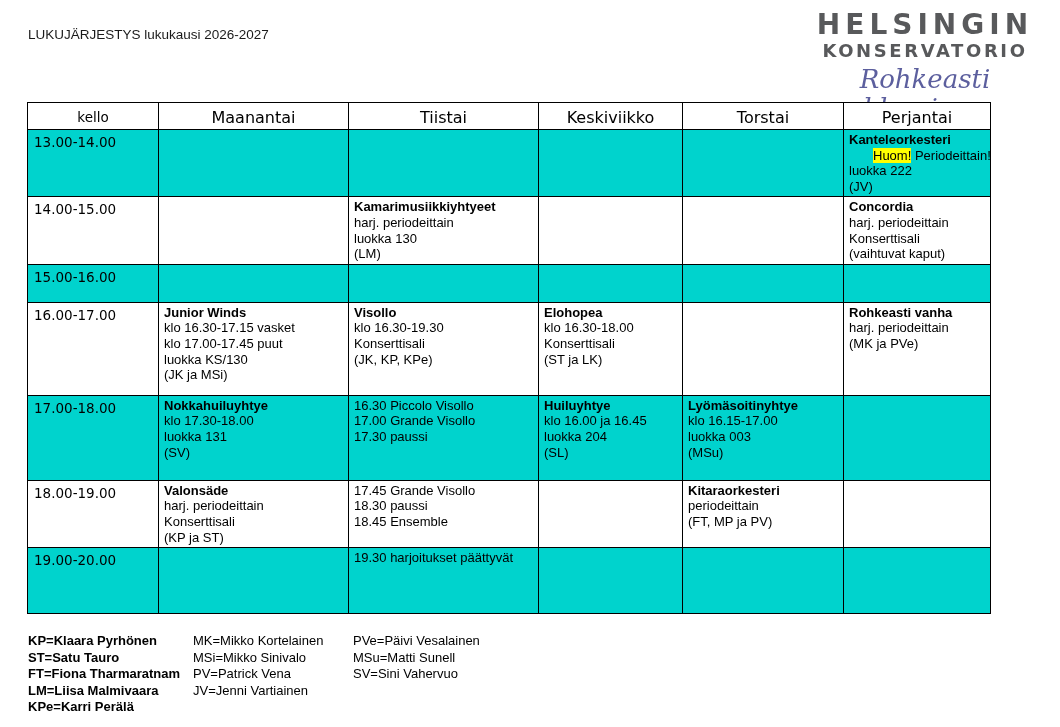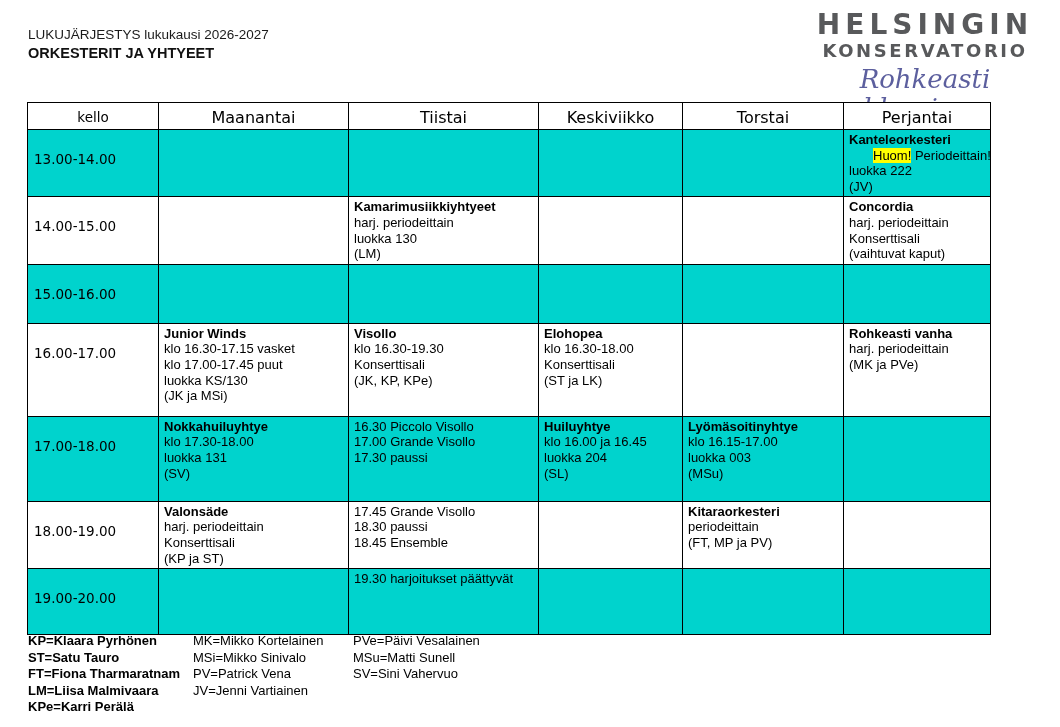--- a/index.html
+++ b/index.html
@@ -51,33 +51,33 @@
     text-align:center;
     padding:2px 6px 0 6px;
     vertical-align:middle;
     background:#fff;
   }
   table.timetable th.kello{font-size:13.5px;}
   tr.shaded td{background:var(--row-highlight,#00d3cd);}
   td.time-cell{
     font-family:"DejaVu Sans",sans-serif;
     font-size:13.5px;
-    padding:21px 6px;
+    padding:4px 6px;
   }
   td.event-cell{
     font-size:13px;
     line-height:1.2;
     padding:2px 5px;
   }
   td.event-cell .line{white-space:nowrap;}
   td.event-cell .b{font-weight:bold;}
   td.event-cell .m{background:var(--mark-yellow,#ffff00);margin-left:24px;}
   tbody tr:nth-child(1){height:64px;}
   tbody tr:nth-child(2){height:64px;}
-  tbody tr:nth-child(3){height:54px;}
+  tbody tr:nth-child(3){height:38px;}
   tbody tr:nth-child(4){height:93px;}
   tbody tr:nth-child(5){height:85px;}
   tbody tr:nth-child(6){height:58px;}
   tbody tr:nth-child(7){height:66px;}
   
   .legend{
     position:absolute;left:28px;top:633px;
     display:flex;
     font-size:13px;line-height:16.5px;
   }
@@ -85,21 +85,20 @@
   .legend .col1{width:165px;font-weight:bold;}
   .legend .col2{width:167px;}
   .legend .col3{width:160px;}
   .legend .col4{width:160px;}
 </style>
 </head>
 <body>
 
 <div class="title-block">
   <div class="title-sub">LUKUJÄRJESTYS lukukausi 2026-2027</div>
-  <div class="title-main">ORKESTERIT JA YHTYEET</div>
 </div>
 
 <div class="logo-block">
   <div class="logo-line1">HELSINGIN</div>
   <div class="logo-line2">KONSERVATORIO</div>
   <div class="logo-tagline">Rohkeasti klassinen</div>
 </div>
 
 <table class="timetable">
   <colgroup>

